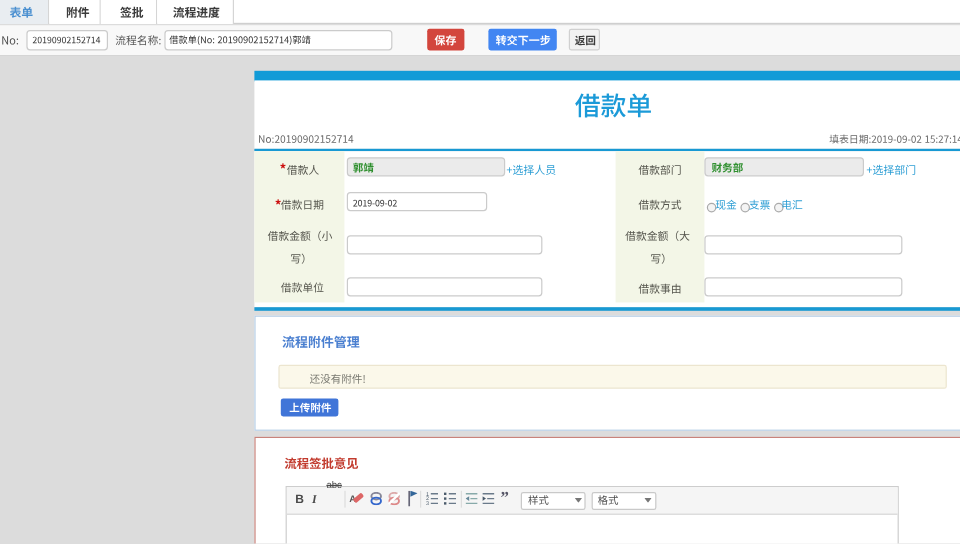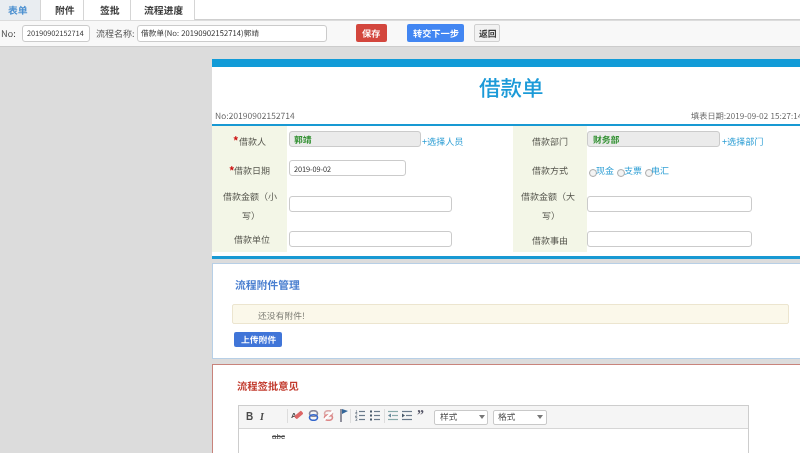--- a/index.html
+++ b/index.html
@@ -486,21 +486,21 @@
       <use href="#g4" x="2000"></use>
       <use href="#g5" x="3000"></use>
       <use href="#g88" x="4000"></use>
       <use href="#g89" x="5000"></use>
     </g>
   </svg>
 <div class="ab" style="left:238px;top:405px;width:511px;height:80px;background:#fff;border:1px solid #cdcdcd;box-sizing:border-box"></div>
 <div class="ab" style="left:239px;top:406px;width:509px;height:23px;background:#f5f5f5;border-bottom:1px solid #d6d6d6;box-sizing:border-box"></div>
 <div class="ab" style="left:246px;top:411px;font-size:10px;font-weight:bold;color:#4a4a4a;font-family:'Liberation Sans'">B</div>
 <div class="ab" style="left:260px;top:411px;font-size:10px;font-style:italic;font-weight:bold;color:#4a4a4a;font-family:'Liberation Serif'">I</div>
-<div class="ab" style="left:272px;top:432px;font-size:8px;font-weight:normal;color:#4a4a4a;text-decoration:line-through">abc</div>
+<div class="ab" style="left:272px;top:400px;font-size:8px;font-weight:normal;color:#4a4a4a;text-decoration:line-through">abc</div>
 <div class="ab" style="left:287px;top:409px;width:1px;height:14px;background:#ddd"></div>
 <svg class="ab" style="left:291px;top:410px" width="12" height="12">
     <text x="0" y="8" font-size="8" font-weight="bold" fill="#555" font-family="Liberation Sans">A</text>
     <rect x="4" y="3" width="9" height="4" rx="1" fill="#d66" transform="rotate(-40 8 6)"></rect>
   </svg>
 <svg class="ab" style="left:308px;top:410px" width="11" height="11">
     <ellipse cx="5.5" cy="3.5" rx="4" ry="2.8" fill="none" stroke="#889" stroke-width="1.6"></ellipse>
     <ellipse cx="5.5" cy="7.5" rx="4" ry="2.8" fill="none" stroke="#36c" stroke-width="1.6"></ellipse>
   </svg>
 <svg class="ab" style="left:323px;top:410px" width="11" height="11">

